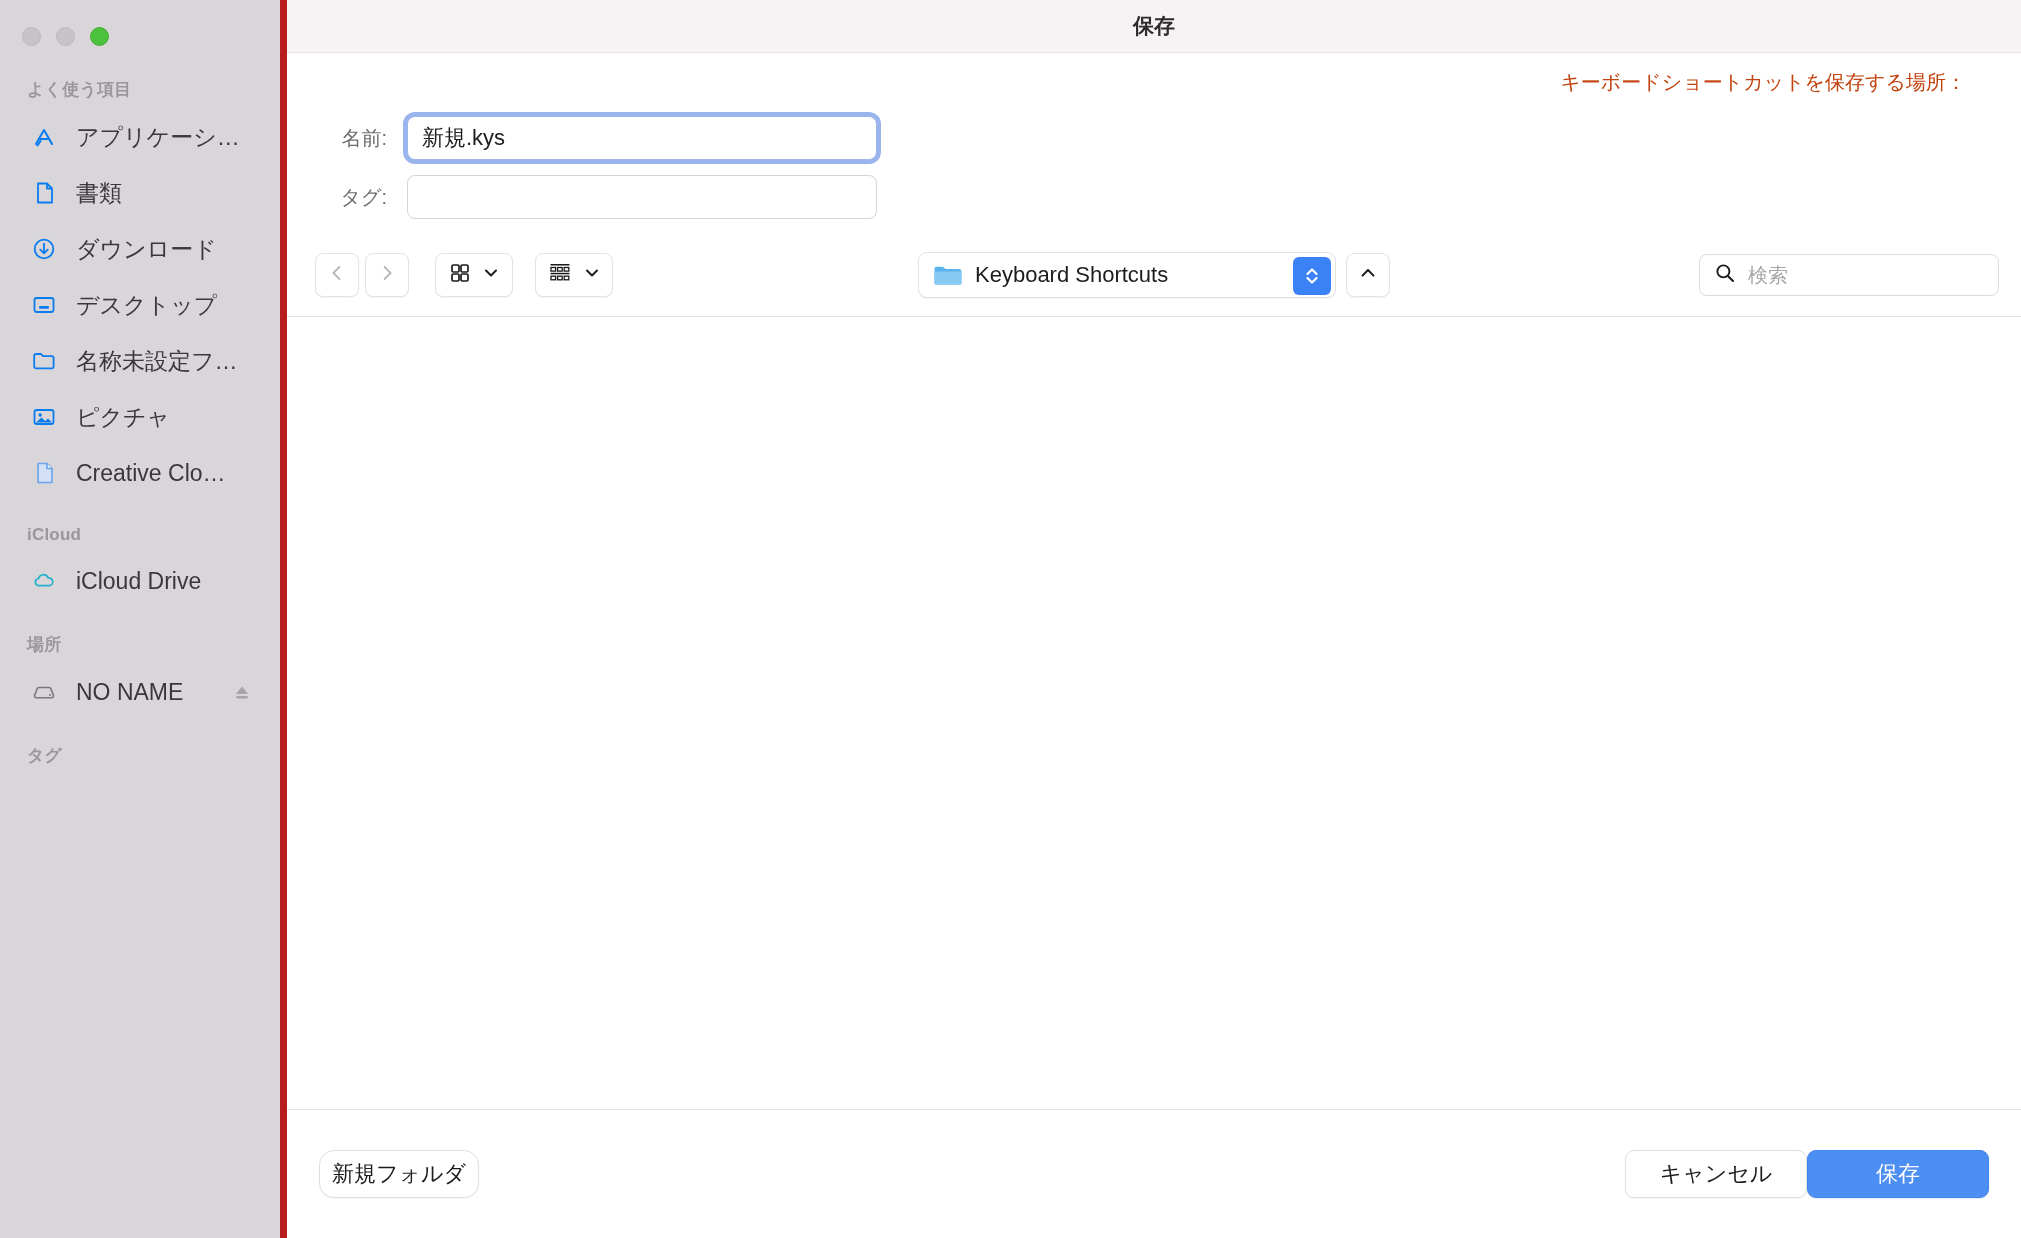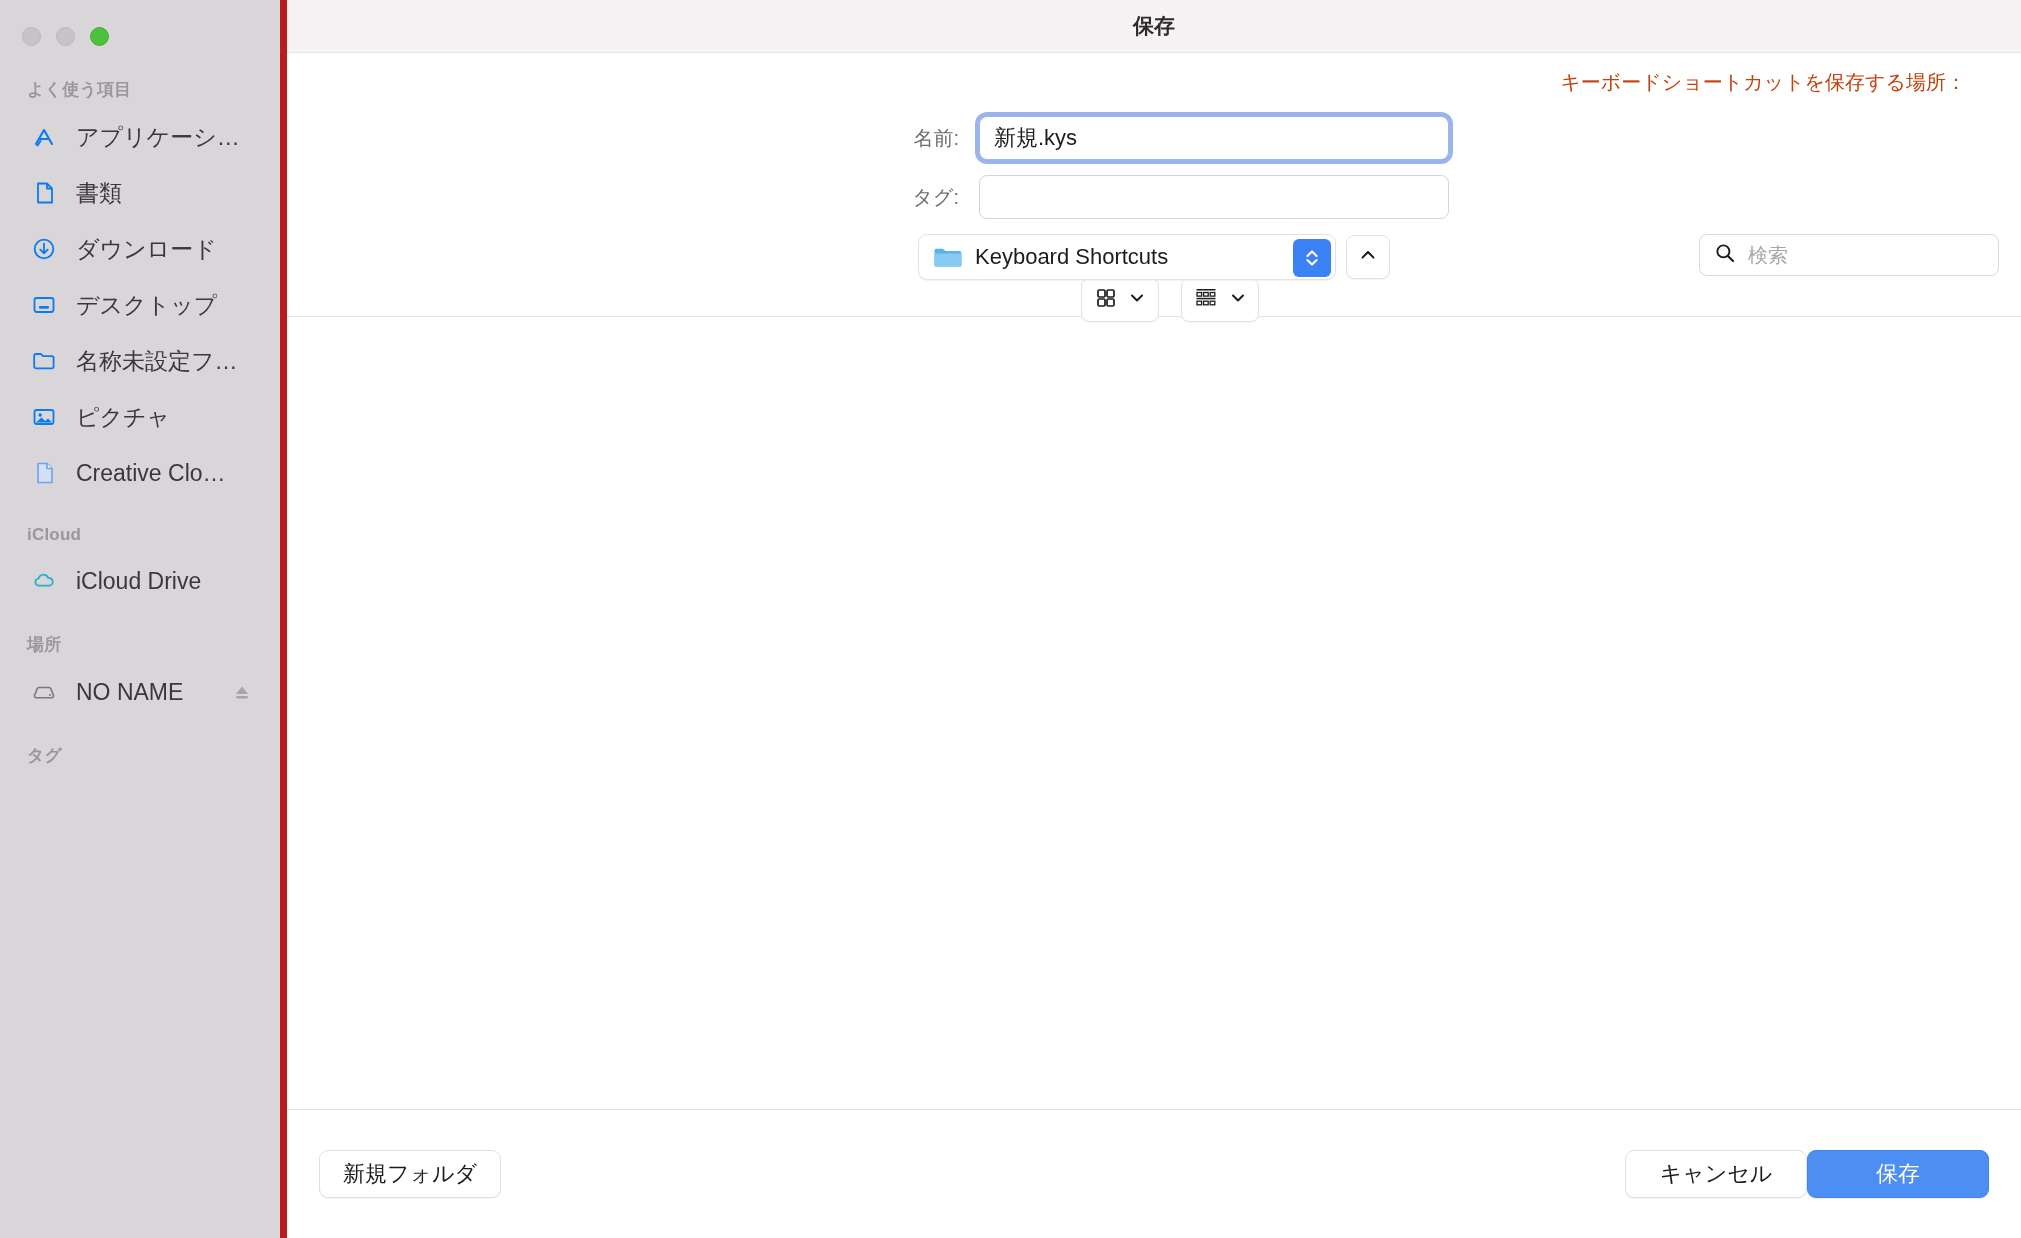--- a/index.html
+++ b/index.html
@@ -104,21 +104,21 @@
   .prompt {
     text-align:right;
     font-size:20px;
     color:#c2410c;
     padding-bottom:20px;
     padding-right:55px;
   }
   .field-row {
     display:flex;
     align-items:center;
-    justify-content:center;
+    justify-content:flex-start;
     margin-bottom:15px;
   }
   .field-label {
     font-size:20px;
     color:#6e6c6e;
     width:120px;
     text-align:right;
     padding-right:20px;
     flex:0 0 auto;
   }
@@ -142,21 +142,20 @@
   }
   .text-field .placeholder { color:#a9a6a9; }
 
   
   .toolbar {
     display:flex;
     align-items:center;
     height:82px;
     padding:0 22px 0 28px;
     position:relative;
-    flex-direction:column;
   }
   .btn-pill {
     background:#ffffff;
     border:1px solid #e4e1e4;
     border-radius:8px;
     box-shadow:0 1px 1px rgba(0,0,0,0.045);
     display:flex;
     align-items:center;
     justify-content:center;
     height:44px;
@@ -254,21 +253,21 @@
     border:1px solid #e2dfe2;
     box-shadow:0 1px 1px rgba(0,0,0,0.05);
     color:#1d1b1d;
   }
   .btn.primary {
     background:#4d8ef2;
     color:#ffffff;
     border:1px solid #4185ee;
     box-shadow:0 1px 1px rgba(0,0,0,0.07);
   }
-  .btn-newfolder { width:182px; }
+  .btn-newfolder { width:160px;border-radius:15px; }
   .footer-right {
     position:absolute;
     right:32px;
     display:flex;
   }
   .btn-cancel { width:182px; }
   .btn-save { width:182px; }
 </style>
 </head>
 <body>

